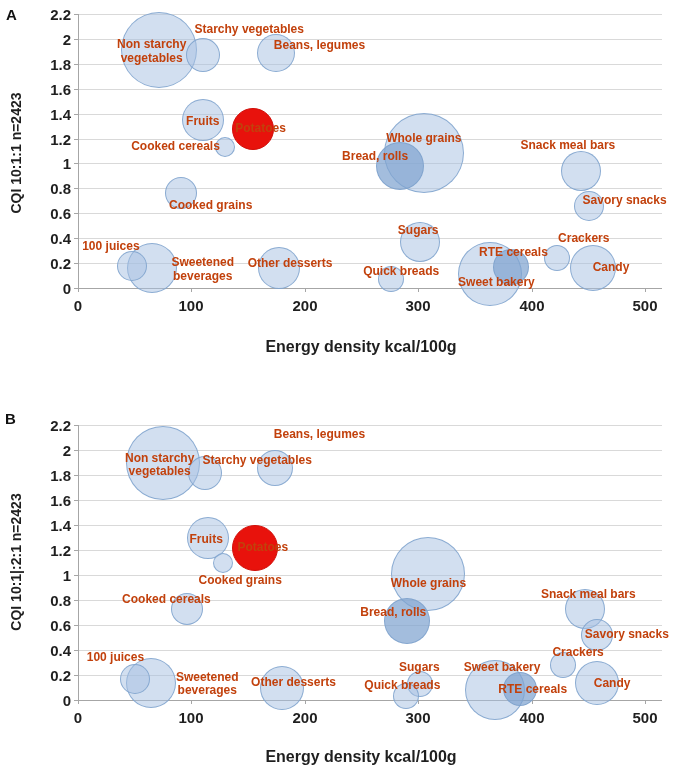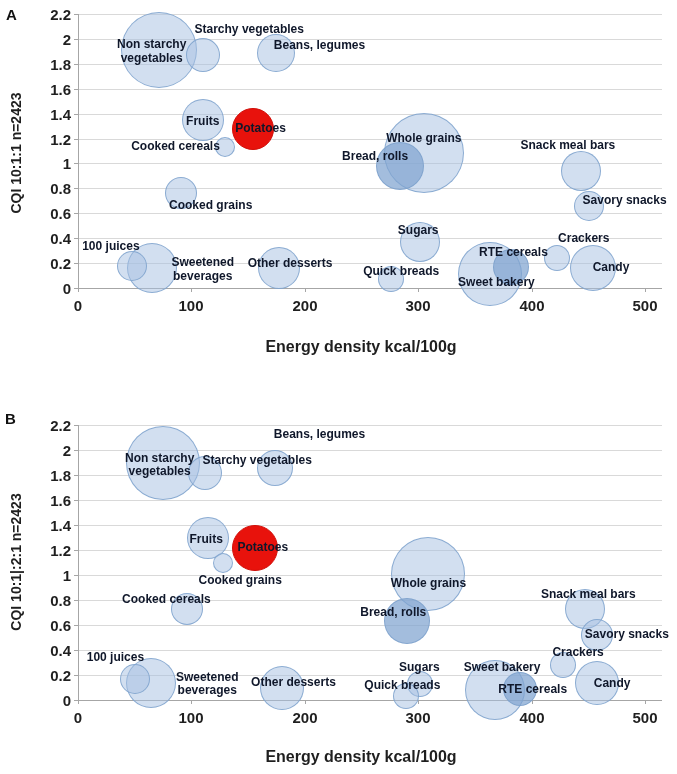--- a/index.html
+++ b/index.html
@@ -5,21 +5,21 @@
   html,body{margin:0;padding:0;background:#ffffff;}
   #fig{position:relative;width:677px;height:774px;background:#ffffff;overflow:hidden;
        font-family:"Liberation Sans","DejaVu Sans",sans-serif;}
   .gridline{position:absolute;height:1px;z-index:0;}
   .vaxis{position:absolute;width:1px;z-index:1;}
   .xtick{position:absolute;width:1px;height:4px;z-index:1;}
   .ytick{position:absolute;width:4px;height:1px;z-index:1;}
   .xtick-label{position:absolute;transform:translate(-50%,0);font-size:15px;font-weight:700;color:#1f1f1f;z-index:2;}
   .ytick-label{position:absolute;transform:translate(-100%,-50%);font-size:15px;font-weight:700;color:#1f1f1f;z-index:2;}
   .bubble{position:absolute;border-radius:50%;box-sizing:border-box;border:1px solid rgba(126,162,205,0.85);}
-  .blabel{position:absolute;transform:translate(-50%,-50%);font-size:12px;font-weight:700;color:#0f172a;
+  .blabel{position:absolute;transform:translate(-50%,-50%);font-size:12px;font-weight:700;color:#c2410c;
           white-space:nowrap;text-align:center;line-height:1.12;z-index:40;}
   .panel-letter{position:absolute;font-size:15px;font-weight:700;color:#111;z-index:3;}
   .xtitle{position:absolute;transform:translate(-50%,0);font-size:16px;font-weight:700;color:#1f1f1f;z-index:3;}
   .ytitle{position:absolute;transform:translate(-50%,-50%) rotate(-90deg);font-size:14px;font-weight:700;color:#1f1f1f;white-space:nowrap;z-index:3;}
 </style>
 </head>
 <body>
 
 <div id="fig">
   <div class="panel-letter" style="left:6px;top:6px">A</div>

